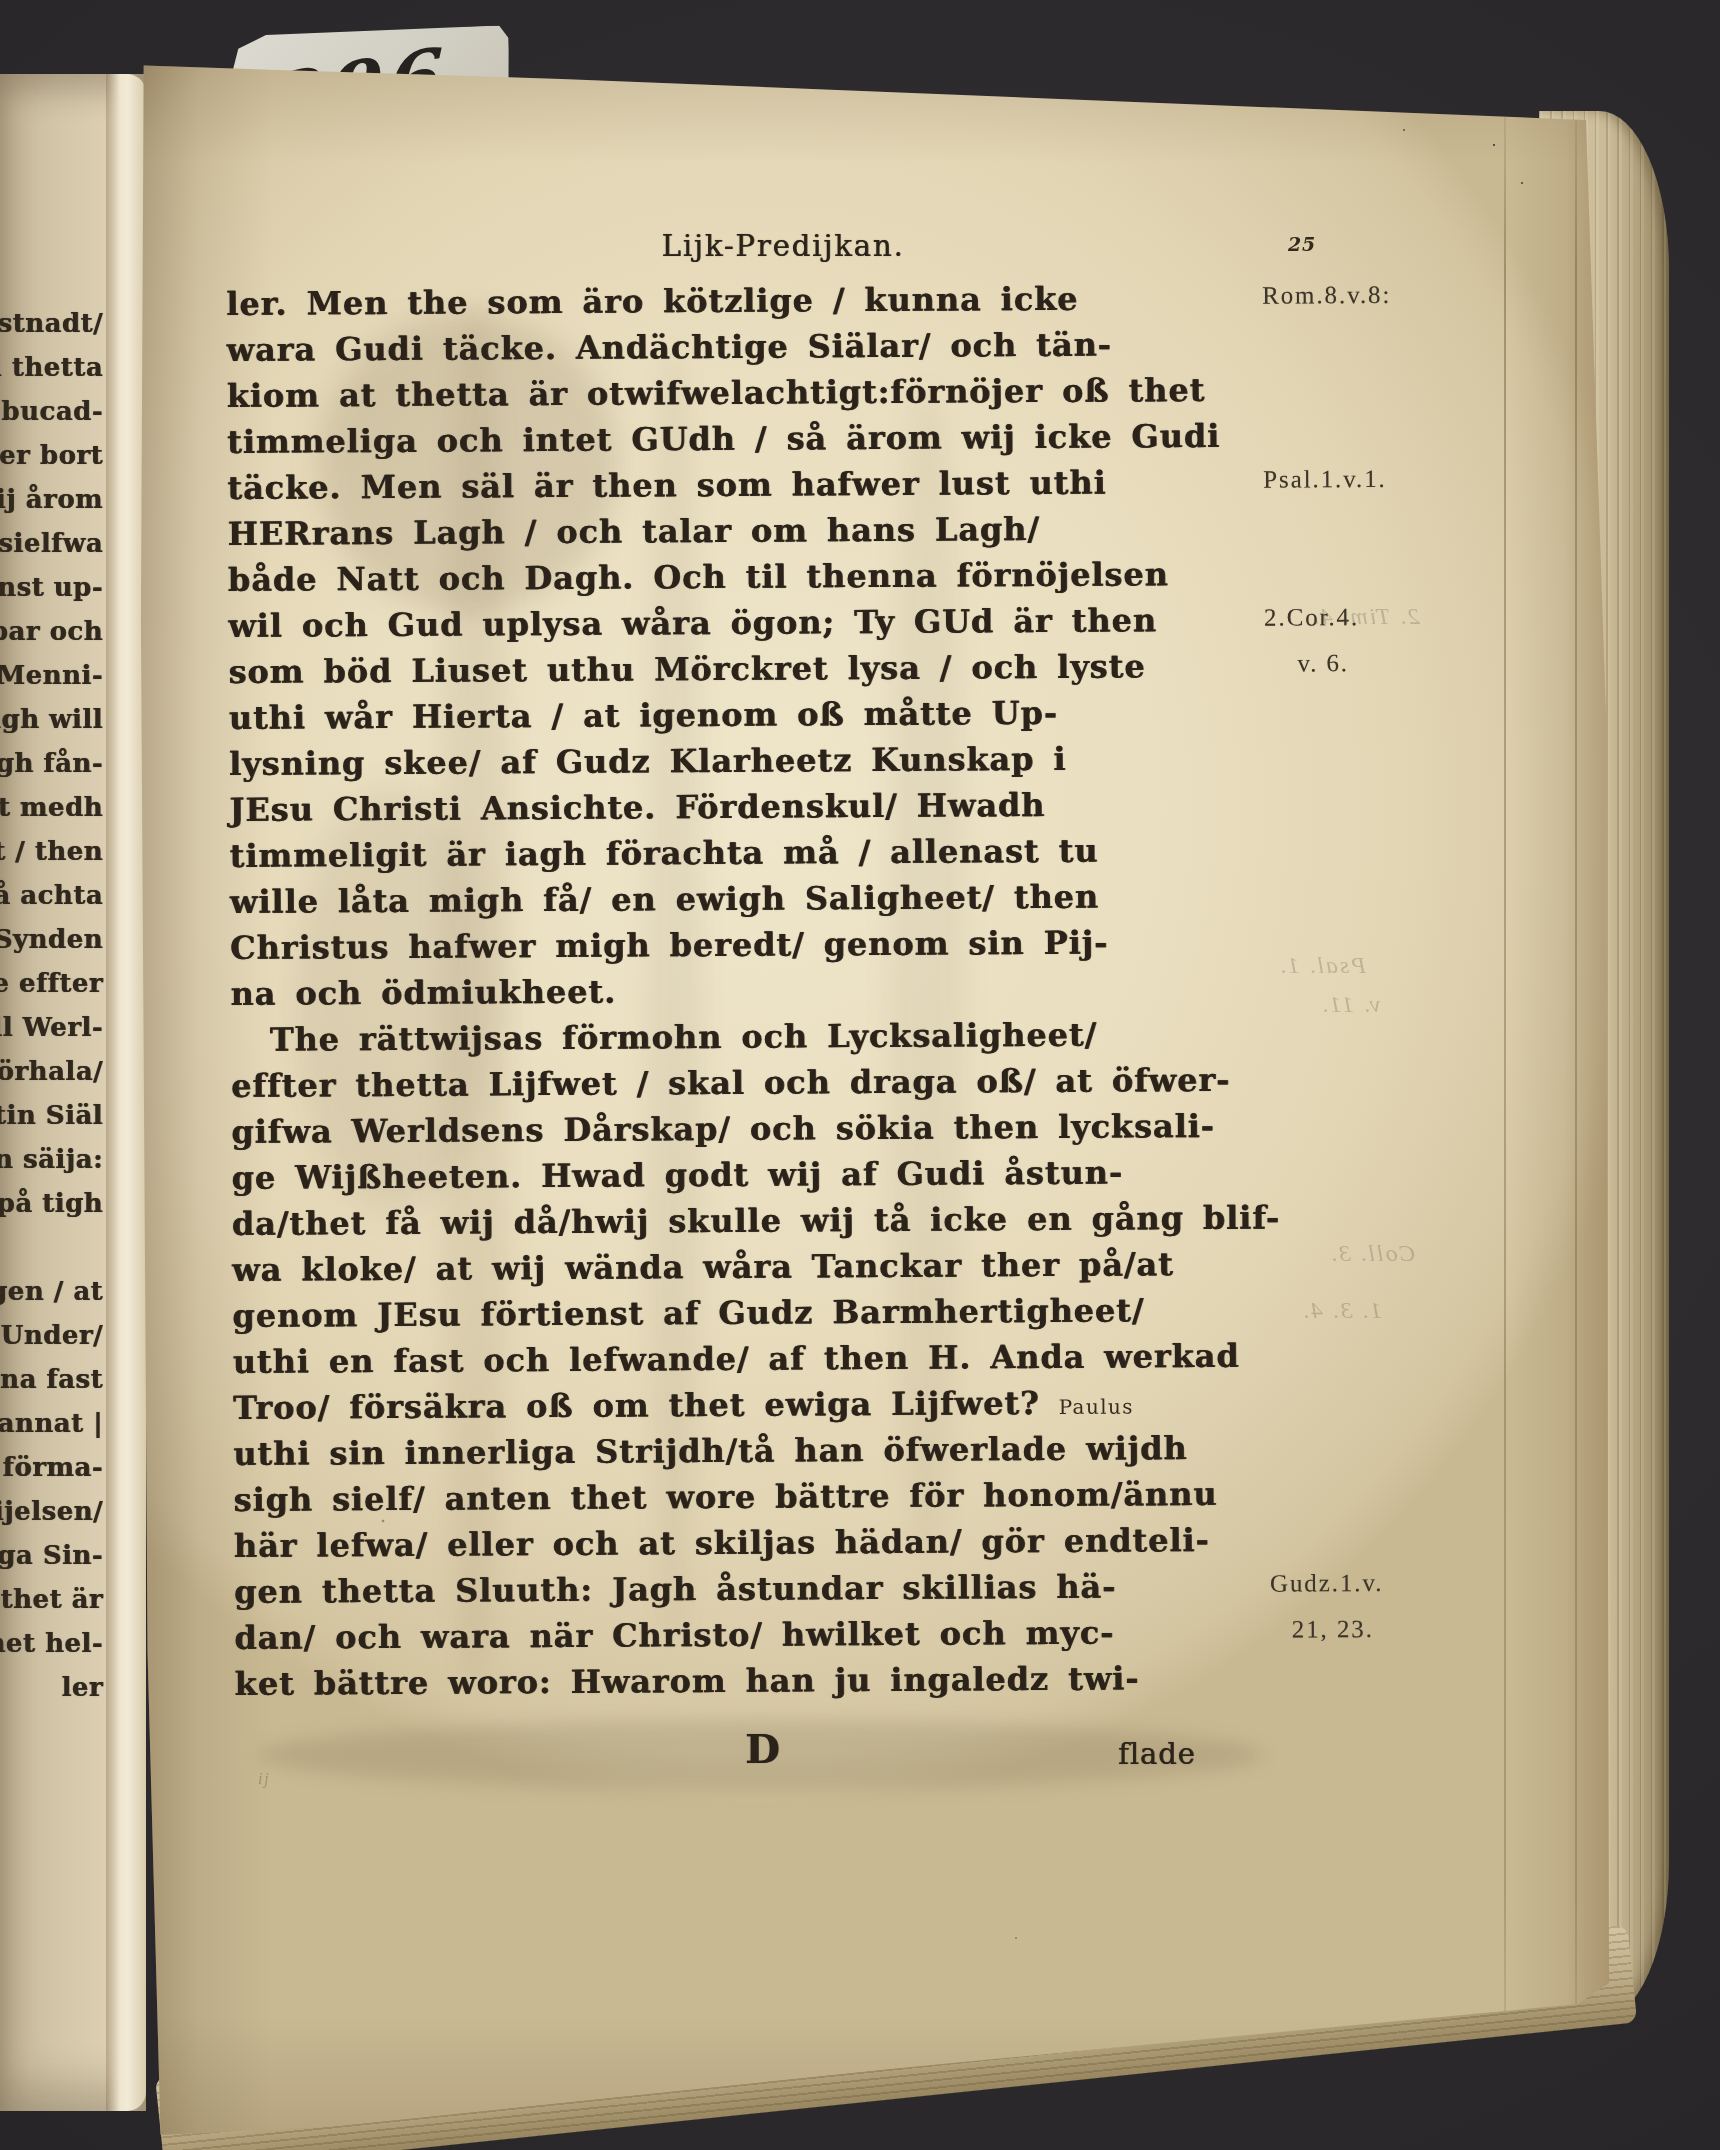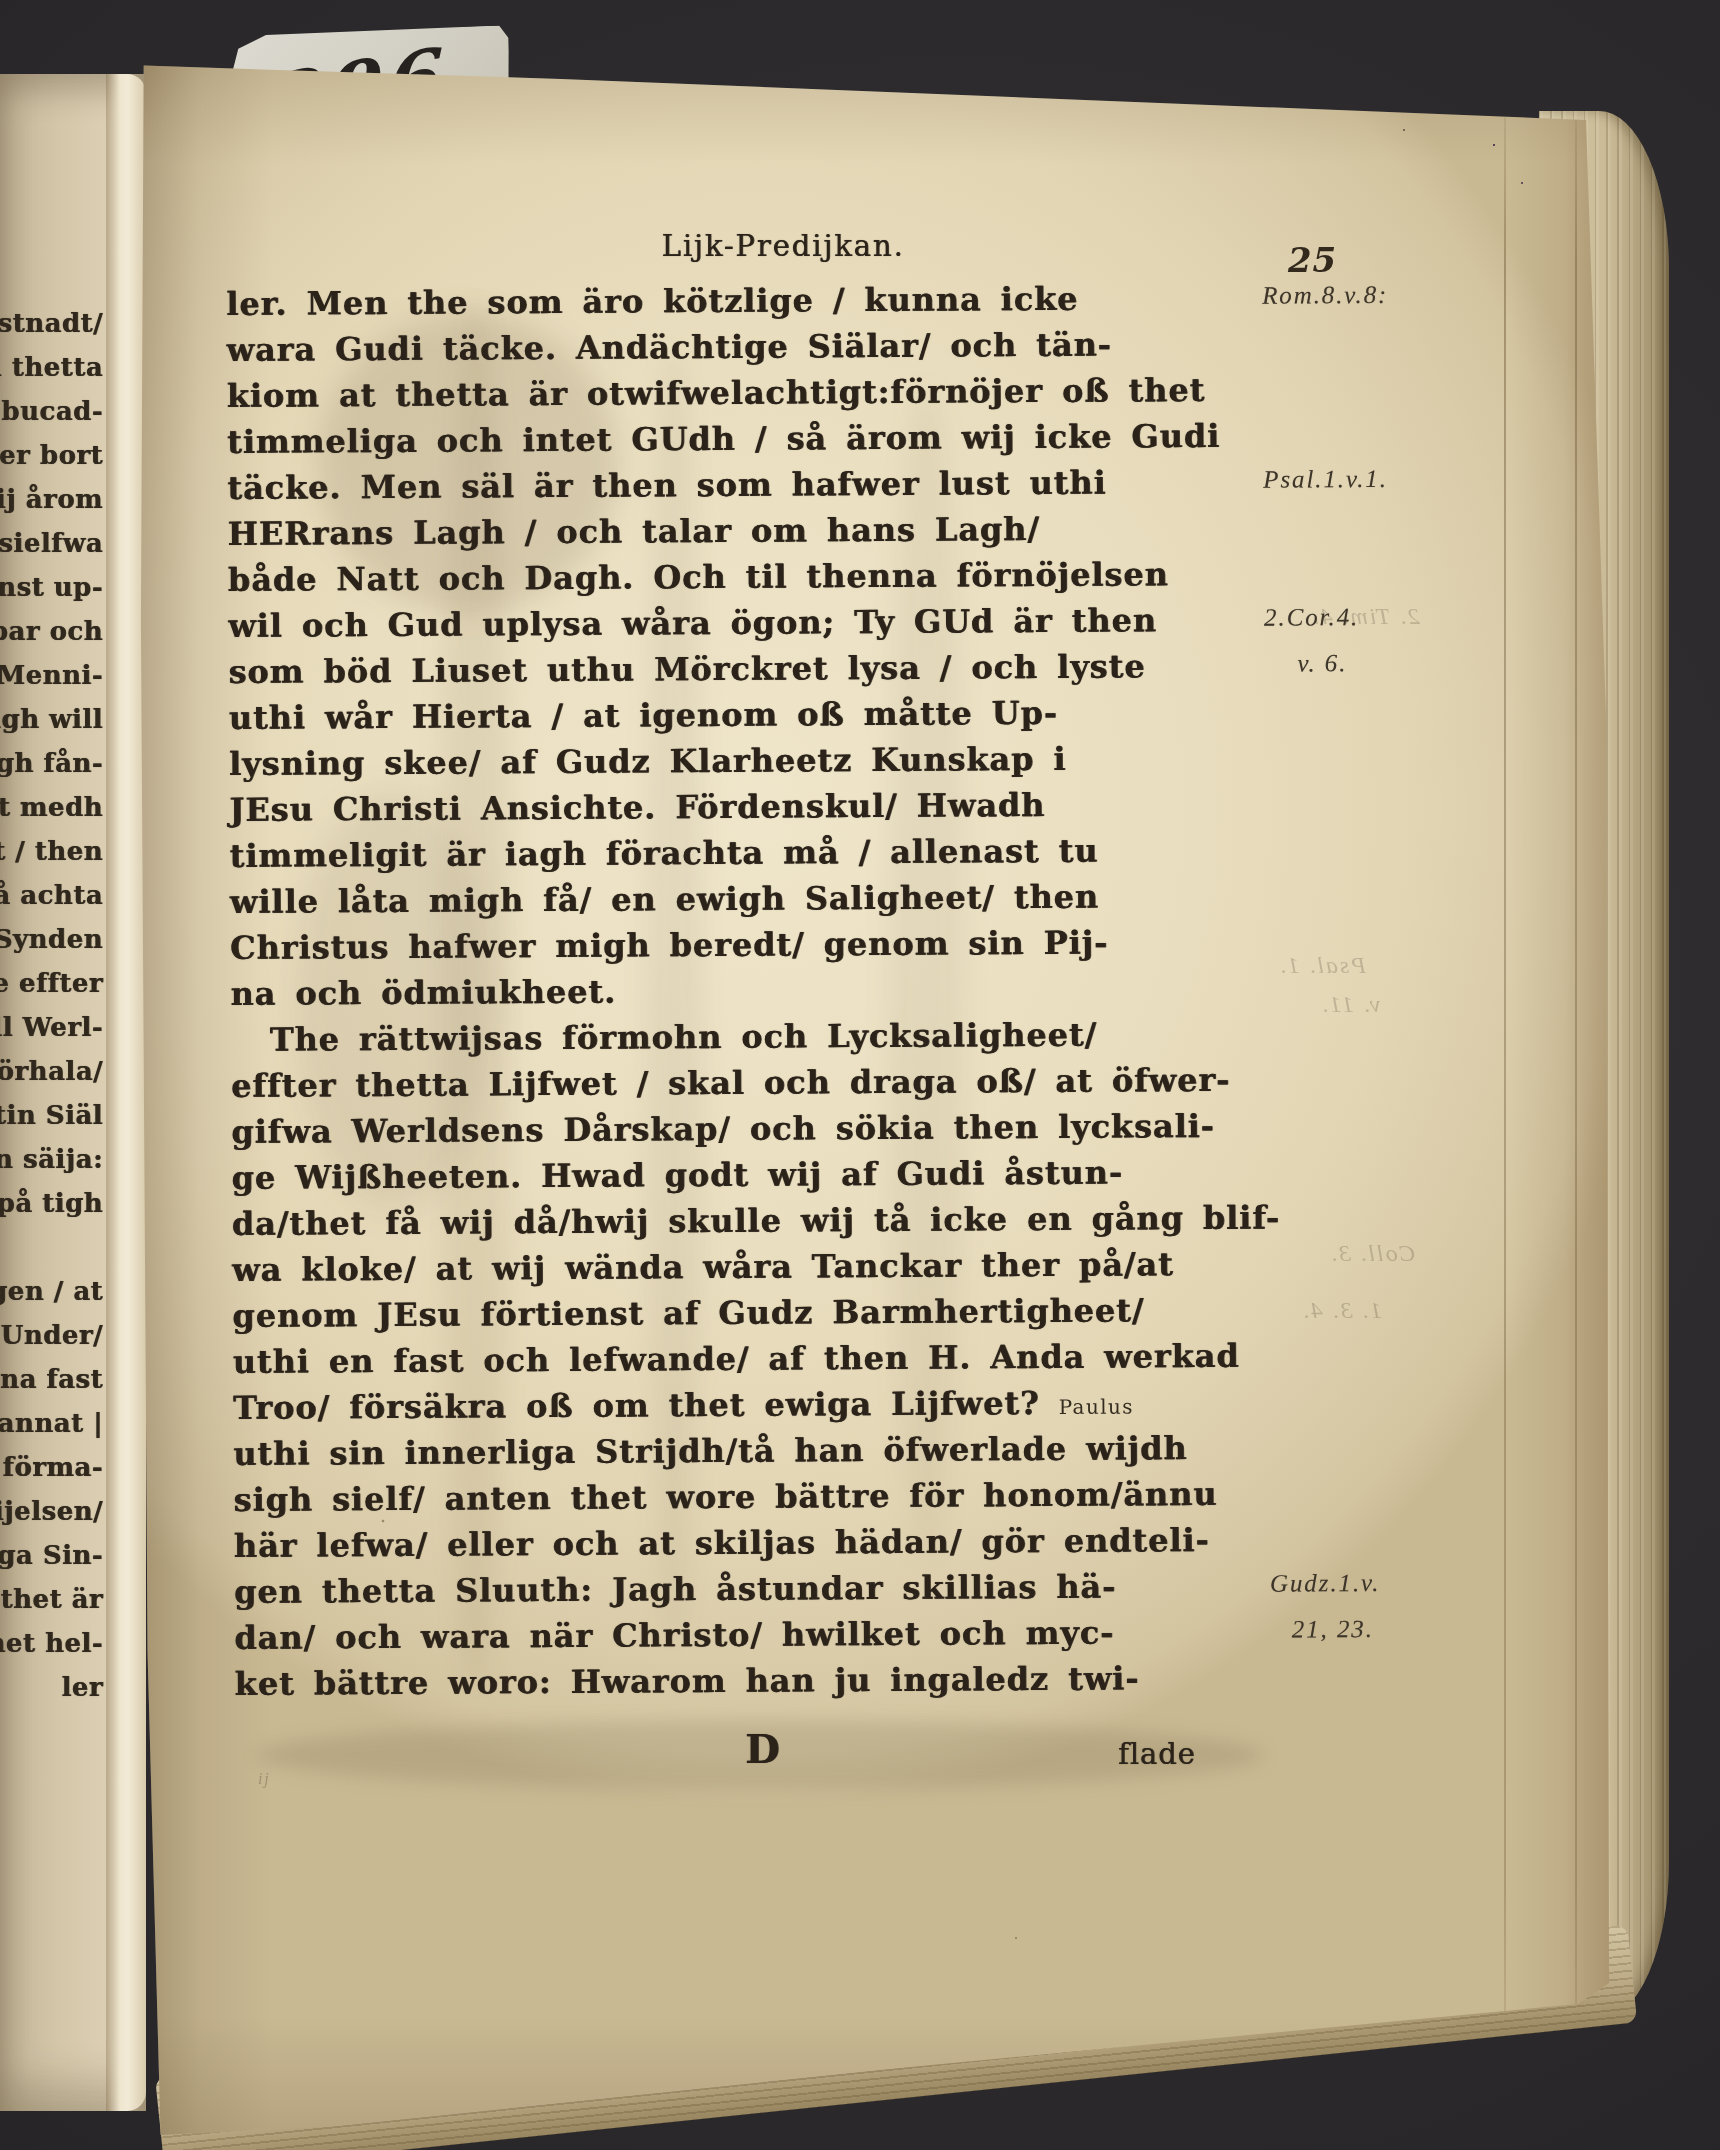--- a/index.html
+++ b/index.html
@@ -56,32 +56,32 @@
   .crease{position:absolute;top:0;bottom:0;width:1.9px;
     background:linear-gradient(180deg, transparent 0%, rgba(108,86,52,.45) 10%, rgba(108,86,52,.32) 88%, transparent 100%);}
   .crease.c1{left:1364px;}
   .crease.c2{left:1435px;}
   .edge-band{position:absolute;top:0;bottom:0;left:1424px;width:47px;
     background:linear-gradient(90deg, transparent, rgba(140,110,70,.28));}
   
   .header-row{position:absolute;left:86px;top:169px;width:1114px;height:56px;text-align:center;}
   .running-title{font-weight:400;font-size:29px;letter-spacing:1.9px;color:#2b231a;
     text-shadow:0.7px 0 0 rgba(43,35,26,.8),0 0 1.4px rgba(43,35,26,.3);}
-  .page-number{position:absolute;left:1062px;top:11px;font-style:italic;font-weight:700;
-    font-size:34px;color:#33291d;letter-spacing:0.9px;}
+  .page-number{position:absolute;left:1062px;top:4px;font-style:italic;font-weight:700;
+    font-size:19px;color:#33291d;letter-spacing:0.9px;}
   
   .text-block{position:absolute;left:86px;top:225px;width:1386px;transform:rotate(-.35deg);transform-origin:0 0;}
   .bline{position:relative;height:46px;white-space:nowrap;}
   .bline.indent{padding-left:39px;}
   .frak{font-weight:700;font-size:32px;letter-spacing:0.9px;word-spacing:7px;color:#2b231a;
     text-shadow:0.7px 0 0 rgba(43,35,26,.78),0 0 1.4px rgba(43,35,26,.28);}
   .rom{font-weight:400;font-size:20px;letter-spacing:1.4px;color:#352c20;}
   .rom:empty{display:none;}
   .mnote{position:absolute;top:2.8px;left:calc(1036px + var(--nx,0px));white-space:nowrap;
-    font-family:"Liberation Serif",serif;font-style:italic;font-size:25px;letter-spacing:1.9px;color:#3d3529;
+    font-family:"Liberation Serif",serif;font-size:25px;letter-spacing:1.9px;color:#3d3529;
     text-shadow:0 0 0.9px rgba(61,53,41,.35);}
   .mnote:empty{display:none;}
   
   .sig-row{position:absolute;left:86px;top:1665px;width:1114px;height:61px;}
   .sig-mark{position:absolute;left:519px;top:0;font-weight:700;font-size:40px;color:#2b231a;
     text-shadow:0.7px 0 0 rgba(43,35,26,.8),0 0 1.4px rgba(43,35,26,.3);}
   .catchword{position:absolute;left:892px;top:12px;font-weight:400;font-size:29px;letter-spacing:0.9px;color:#2b231a;
     text-shadow:0.7px 0 0 rgba(43,35,26,.75),0 0 1.4px rgba(43,35,26,.3);}
   
   .ghost{position:absolute;font-family:"Liberation Serif",serif;font-style:italic;font-size:24px;

